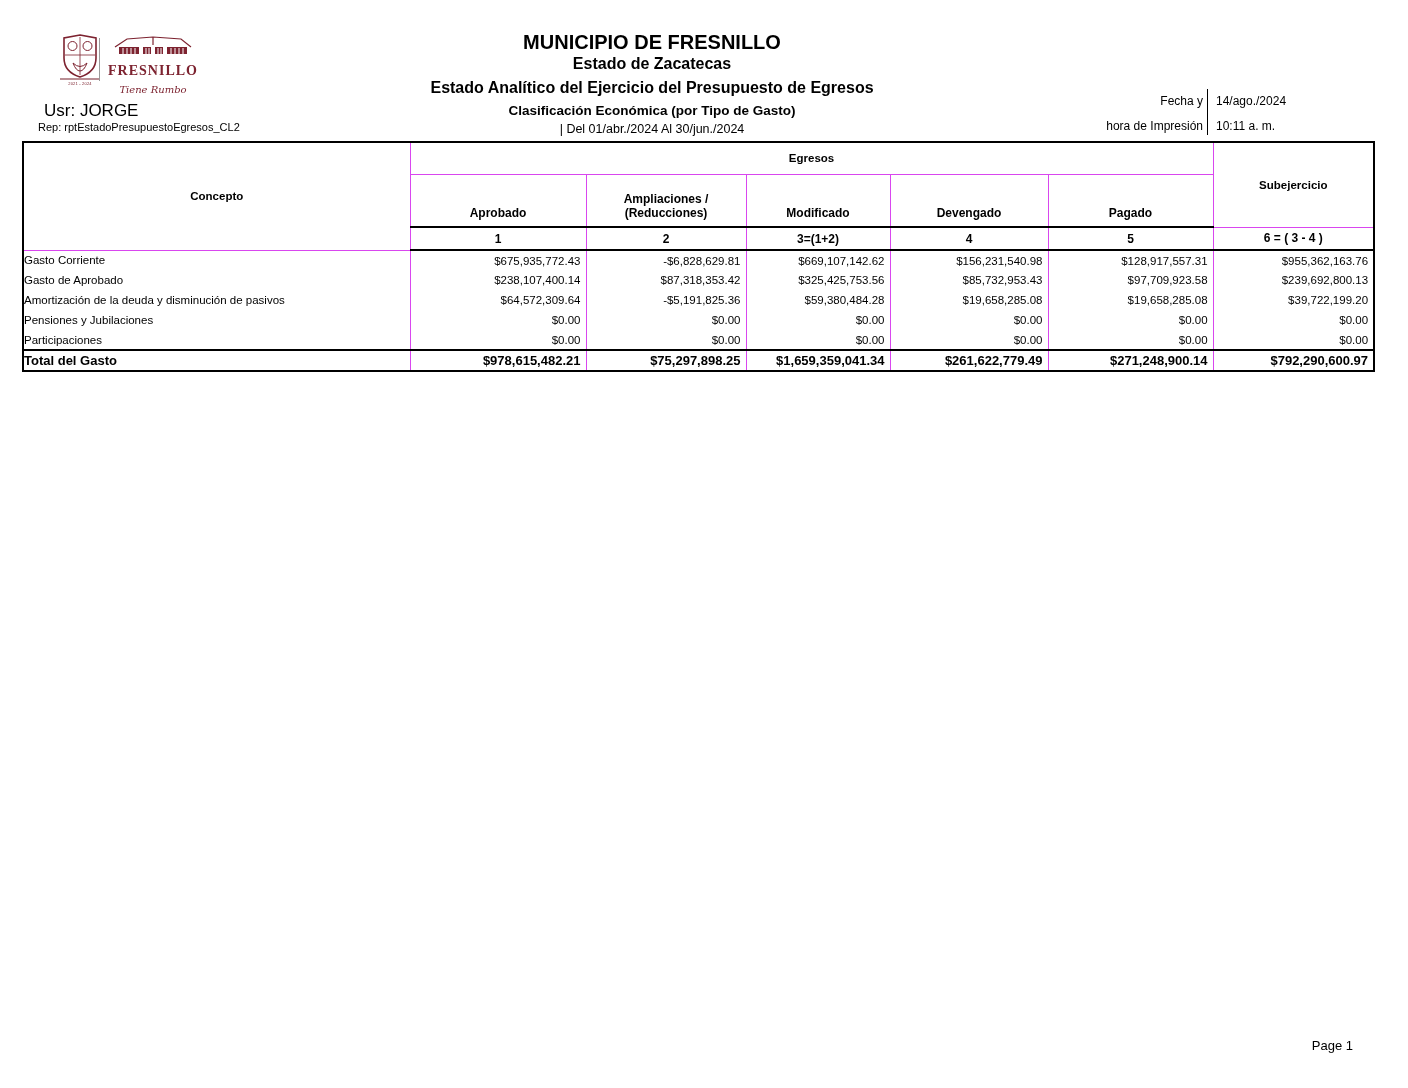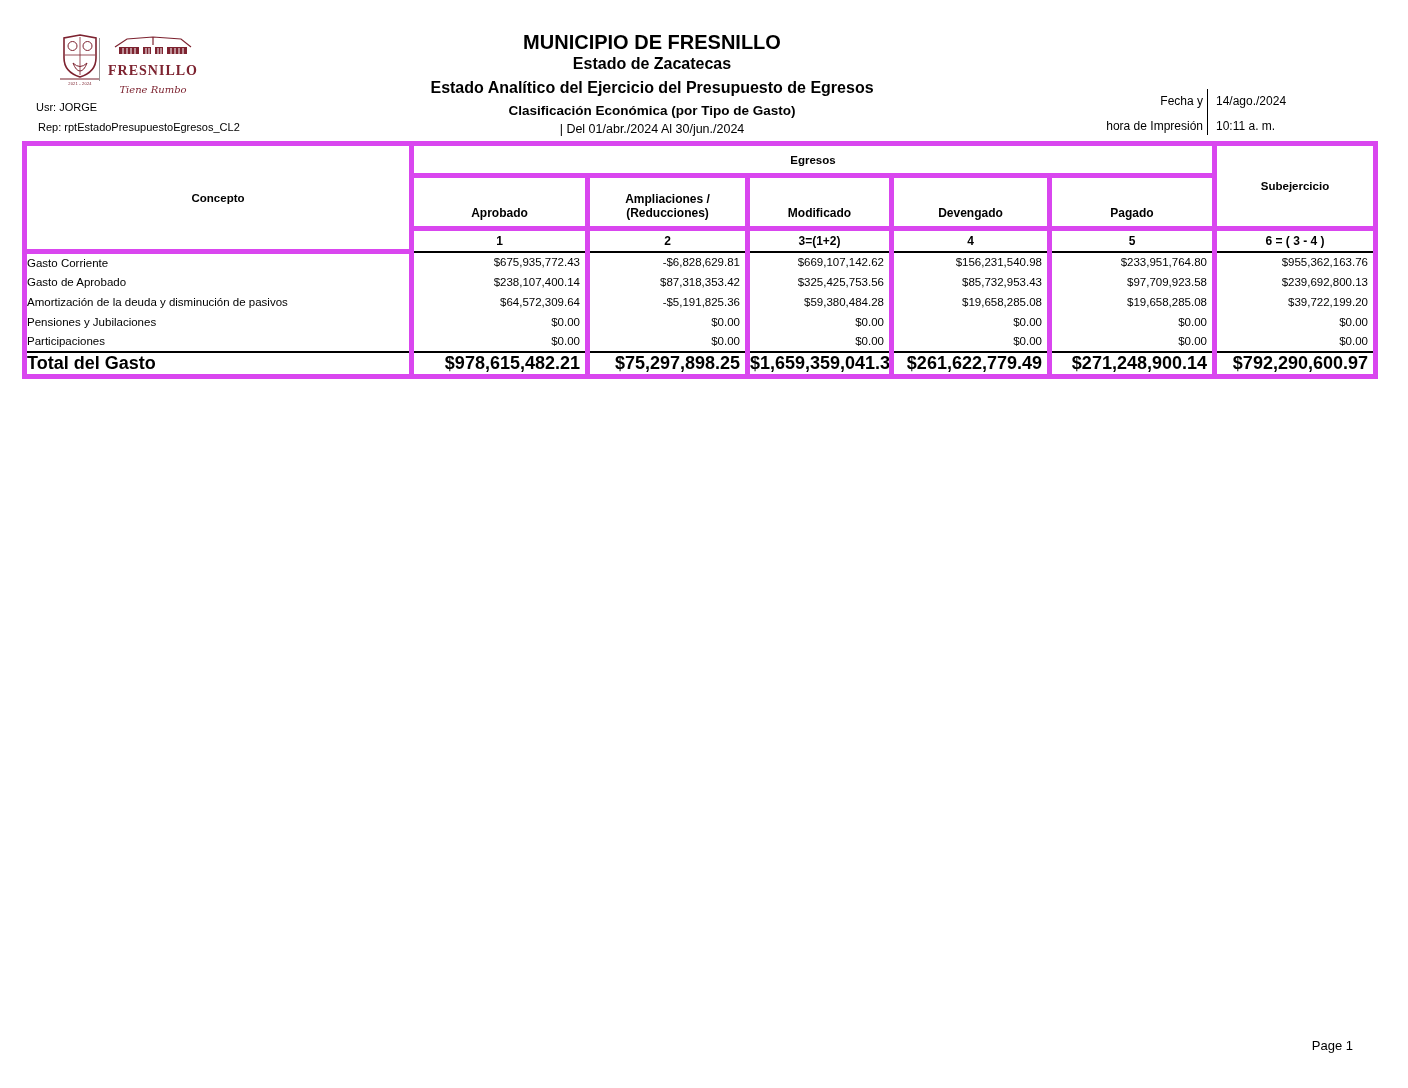--- a/index.html
+++ b/index.html
@@ -31,21 +31,21 @@
     font-family: "Liberation Serif", serif;
     font-size: 14px; font-weight: bold; color: #7d2330;
     letter-spacing: 1px; line-height: 15px; text-align: center;
   }
   .city-tagline {
     font-family: "DejaVu Serif", serif;
     font-style: italic; font-size: 10px; color: #7d2330; line-height: 12px;
   }
 
   
-  .meta-usr { position: absolute; left: 36px; top: 101px; font-size: 11px; }
+  .meta-usr { position: absolute; left: 44px; top: 101px; font-size: 17px; }
   .meta-rep { position: absolute; left: 38px; top: 121px; font-size: 11px; }
 
   
   .title-wrap { position: absolute; left: 252px; top: 0; width: 800px; text-align: center; }
   .t1 { position: absolute; top: 31px;  width: 100%; font-size: 20px;   font-weight: bold; }
   .t2 { position: absolute; top: 55px;  width: 100%; font-size: 16px;   font-weight: bold; }
   .t3 { position: absolute; top: 79px;  width: 100%; font-size: 16px;   font-weight: bold; }
   .t4 { position: absolute; top: 103px; width: 100%; font-size: 13.5px; font-weight: bold; }
   .t5 { position: absolute; top: 122px; width: 100%; font-size: 12.5px; }
 
@@ -58,21 +58,21 @@
 
   
   table.report {
     position: absolute; left: 22px; top: 141px;
     width: 1351px;
     border-collapse: collapse;
     table-layout: fixed;
     border: 2px solid #000;
   }
   table.report th, table.report td {
-    border: 5px solid #d946ef;
+    border: 1px solid #d946ef;
     font-size: 11.5px;
     overflow: hidden;
     white-space: nowrap;
   }
   th.h-concepto {
     font-size: 12.5px; font-weight: bold; text-align: center; vertical-align: middle;
     border-right: 1px solid #000;
   }
   th.h-egresos {
     height: 32px; font-size: 12.5px; font-weight: bold; text-align: center;
@@ -89,21 +89,21 @@
     margin-left: 28px;
   }
   tr.numhead th {
     height: 23px; font-size: 12px; font-weight: bold; text-align: center;
     vertical-align: middle; border-bottom: 2px solid #000;
   }
   tr.data td { height: 20px; border-top: none; border-bottom: none; vertical-align: middle; }
   td.lbl { text-align: left;  }
   td.val { text-align: right; padding-right: 5px; }
   tr.total td {
-    height: 21px; font-size: 18px; font-weight: bold;
+    height: 21px; font-size: 13px; font-weight: bold;
     border-top: 2px solid #000; vertical-align: middle;
   }
 
   .page-num { position: absolute; left: 1253px; top: 1038px; width: 100px; text-align: right; font-size: 13px; }
 </style>
 </head>
 <body>
 
 <div class="page">
 
@@ -201,21 +201,21 @@
         <th>6 = ( 3 - 4 )</th>
       </tr>
     </thead>
     <tbody>
       <tr class="data">
         <td class="lbl">Gasto Corriente</td>
         <td class="val">$675,935,772.43</td>
         <td class="val">-$6,828,629.81</td>
         <td class="val">$669,107,142.62</td>
         <td class="val">$156,231,540.98</td>
-        <td class="val">$233,951,764.80</td>
+        <td class="val">$128,917,557.31</td>
         <td class="val">$955,362,163.76</td>
       </tr>
       <tr class="data">
         <td class="lbl">Gasto de Aprobado</td>
         <td class="val">$238,107,400.14</td>
         <td class="val">$87,318,353.42</td>
         <td class="val">$325,425,753.56</td>
         <td class="val">$85,732,953.43</td>
         <td class="val">$97,709,923.58</td>
         <td class="val">$239,692,800.13</td>

